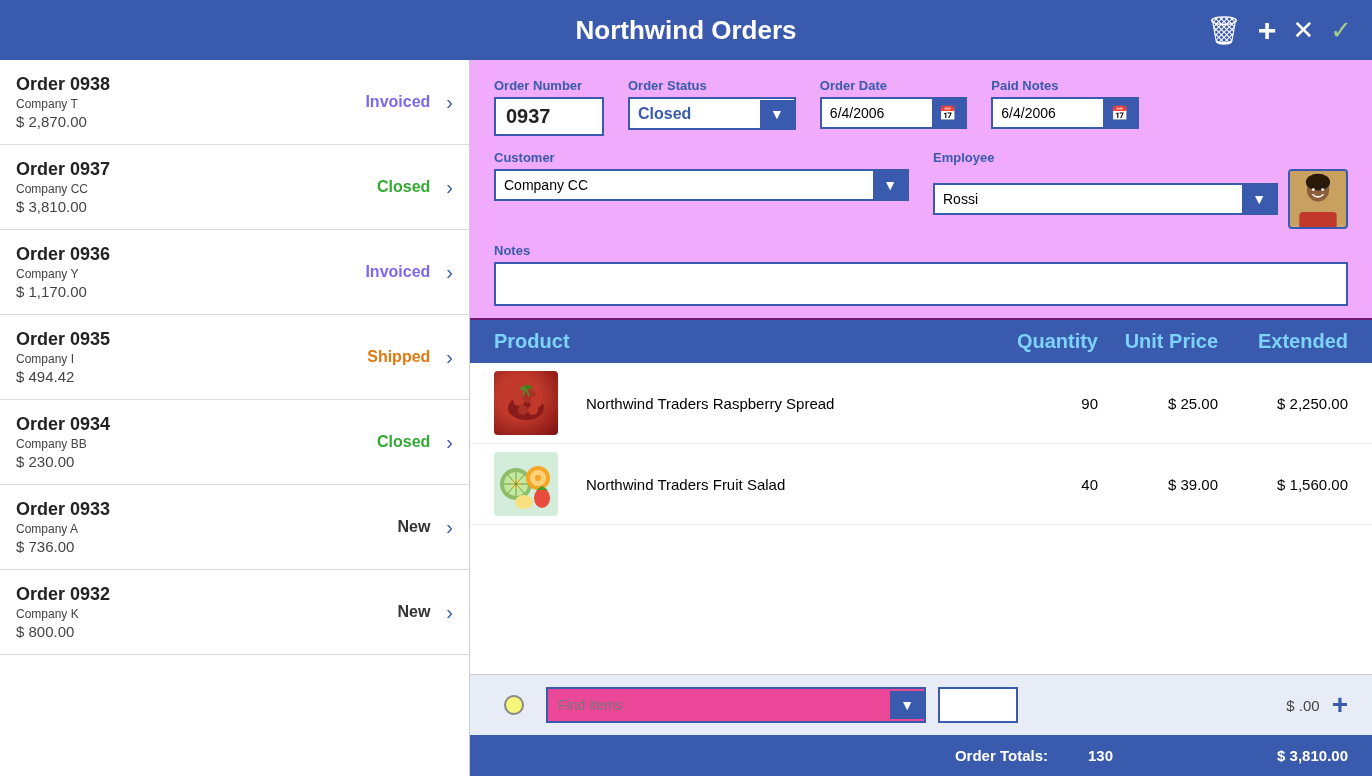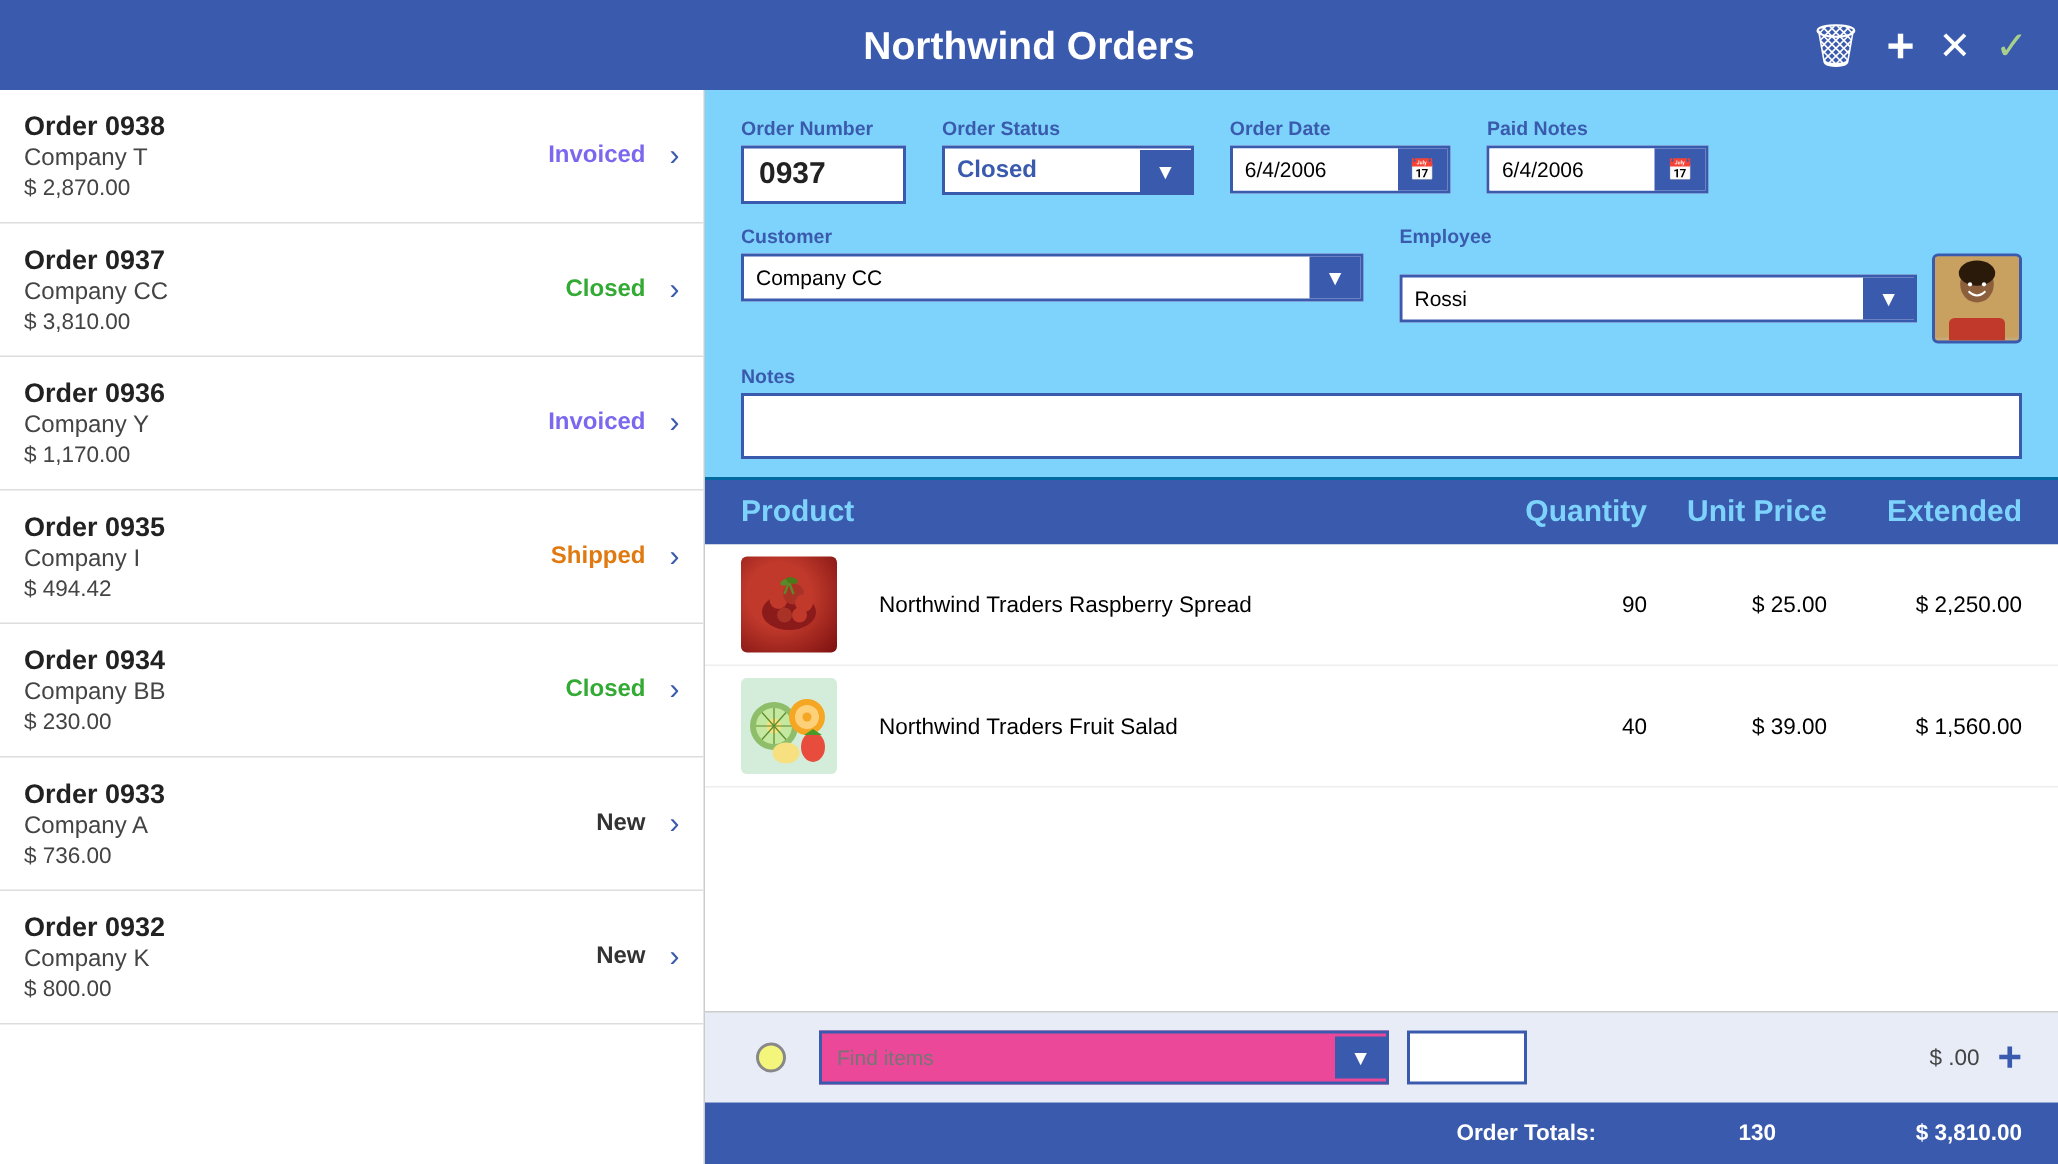--- a/index.html
+++ b/index.html
@@ -49,21 +49,21 @@
     .order-item {
       display: flex;
       align-items: center;
       padding: 14px 16px;
       border-bottom: 1px solid #ddd;
       cursor: pointer;
       position: relative;
     }
     .order-info { flex: 1; }
     .order-number { font-size: 18px; font-weight: bold; color: #222; }
-    .order-company { font-size: 16px; color: #444; margin-top: 2px; }
+    .order-company { font-size: 12px; color: #444; margin-top: 2px; }
     .order-amount { font-size: 15px; color: #444; margin-top: 2px; }
     .order-status { font-size: 16px; font-weight: 600; text-align: right; margin-right: 10px; }
     .status-invoiced { color: #7b68ee; }
     .status-closed { color: #3a3; }
     .status-shipped { color: #e07a10; }
     .status-new { color: #333; }
     .order-chevron { color: #3a5aad; font-size: 20px; margin-left: 6px; }
 
     .order-row-right { display: flex; flex-direction: column; align-items: center; gap: 4px; }
 
@@ -71,23 +71,23 @@
     .right-panel {
       flex: 1;
       background: #f7f8fc;
       display: flex;
       flex-direction: column;
       padding: 0;
     }
 
     
     .form-area {
-      background: #7dd3fc;
+      background: #f0abfc;
       padding: 18px 24px 12px 24px;
-      border-bottom: 2px solid #0369a1;
+      border-bottom: 2px solid #701a75;
     }
 
     .form-row {
       display: flex;
       gap: 24px;
       margin-bottom: 14px;
       align-items: flex-start;
     }
 
     .form-group {
@@ -275,21 +275,21 @@
     .totals-row {
       background: #3a5aad;
       display: flex;
       align-items: center;
       padding: 12px 24px;
       color: white;
       font-size: 15px;
       font-weight: 600;
     }
     .totals-label { margin-left: auto; margin-right: 40px; }
-    .totals-qty { min-width: 80px; text-align: right; margin-right: 44px; }
+    .totals-qty { min-width: 80px; margin-right: 60px; }
     .totals-amount { min-width: 120px; text-align: right; }
 
     
     .left-panel::-webkit-scrollbar { width: 8px; }
     .left-panel::-webkit-scrollbar-track { background: #eee; }
     .left-panel::-webkit-scrollbar-thumb { background: #aaa; border-radius: 4px; }
 
     
     .cursor-indicator {
       width: 20px;

